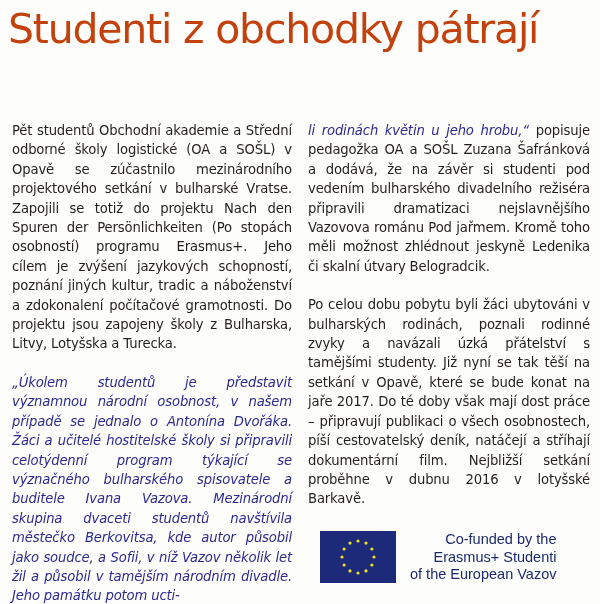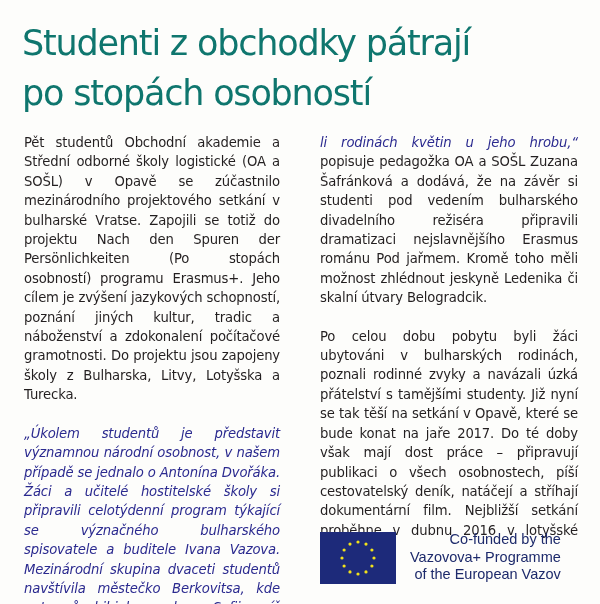--- a/index.html
+++ b/index.html
@@ -5,70 +5,69 @@
     html, body { margin: 0; padding: 0; }
     body {
       width: 600px; height: 604px; overflow: hidden;
       background: #fdfdfb;
       font-family: "DejaVu Sans", sans-serif;
       color: #231f20;
       position: relative;
     }
     .title {
       position: absolute; left: 8px; top: 4px;
-      margin: 14px; font-weight: normal;
+      margin: 0; font-weight: normal;
       font-family: "DejaVu Sans", sans-serif;
-      color: #0f766e;
-      font-size: 35px; line-height: 50px;
+      color: #c2410c;
+      font-size: 41px; line-height: 50px;
       letter-spacing: -1.2px;
     }
     .col {
       position: absolute; top: 117px;
       width: 288px;
       font-size: 13.2px; line-height: 19.4px;
       letter-spacing: -0.15px;
     }
     .col-left { left: 8px; }
     .col-right { left: 304px; width: 290px; }
-    .col p { margin: 16px; text-align: justify; }
+    .col p { margin: 4px; text-align: justify; }
     .col p + p { margin-top: 19px; }
     .quote { font-style: italic; color: #2b2a8f; }
     .normal { color: #231f20; font-style: normal; }
     .eu-block {
       position: absolute; left: 320px; top: 531px;
-      display: flex; align-items: flex-end;
+      display: flex; align-items: flex-start;
     }
     .eu-flag {
       width: 76px; height: 52px; background: #1d2a7a;
       position: relative;
     }
     .eu-flag svg { position: absolute; left: 0; top: 0; }
     .eu-text {
       margin-left: 14px;
       font-family: "Liberation Sans", sans-serif;
       color: #1d2a6b;
       font-size: 14.5px; line-height: 17.5px;
       text-align: right;
     }
   </style>
 </head>
 <body>
 
 <h1 class="title">
   <span>Studenti z obchodky pátrají</span><br>
-  <span>po stopách osobností</span>
 </h1>
 
 <div class="col col-left">
   <p>Pět studentů Obchodní akademie a Střední odborné školy logistické (OA a SOŠL) v Opavě se zúčastnilo mezinárodního projektového setkání v bulharské Vratse. Zapojili se totiž do projektu Nach den Spuren der Persönlichkeiten (Po stopách osobností) programu Erasmus+. Jeho cílem je zvýšení jazykových schopností, poznání jiných kultur, tradic a náboženství a zdokonalení počítačové gramotnosti. Do projektu jsou zapojeny školy z Bulharska, Litvy, Lotyšska a Turecka.</p>
   <p class="quote">„Úkolem studentů je představit významnou národní osobnost, v našem případě se jednalo o Antonína Dvořáka. Žáci a učitelé hostitelské školy si připravili celotýdenní program týkající se význačného bulharského spisovatele a buditele Ivana Vazova. Mezinárodní skupina dvaceti studentů navštívila městečko Berkovitsa, kde autor působil jako soudce, a Sofii, v níž Vazov několik let žil a působil v tamějším národním divadle. Jeho památku potom ucti-</p>
 </div>
 
 <div class="col col-right">
-  <p><span class="quote">li rodinách květin u jeho hrobu,“</span><span class="normal"> popisuje pedagožka OA a SOŠL Zuzana Šafránková a dodává, že na závěr si studenti pod vedením bulharského divadelního režiséra připravili dramatizaci nejslavnějšího Erasmus románu Pod jařmem. Kromě toho měli možnost zhlédnout jeskyně Ledenika či skalní útvary Belogradcik.</span></p>
+  <p><span class="quote">li rodinách květin u jeho hrobu,“</span><span class="normal"> popisuje pedagožka OA a SOŠL Zuzana Šafránková a dodává, že na závěr si studenti pod vedením bulharského divadelního režiséra připravili dramatizaci nejslavnějšího Vazovova románu Pod jařmem. Kromě toho měli možnost zhlédnout jeskyně Ledenika či skalní útvary Belogradcik.</span></p>
   <p>Po celou dobu pobytu byli žáci ubytováni v bulharských rodinách, poznali rodinné zvyky a navázali úzká přátelství s tamějšími studenty. Již nyní se tak těší na setkání v Opavě, které se bude konat na jaře 2017. Do té doby však mají dost práce – připravují publikaci o všech osobnostech, píší cestovatelský deník, natáčejí a stříhají dokumentární film. Nejbližší setkání proběhne v dubnu 2016 v lotyšské Barkavě.</p>
 </div>
 
 <div class="eu-block">
   <div class="eu-flag">
     <svg width="76" height="52" viewBox="0 0 76 52">
       <g fill="#f2e21a">
         <circle cx="38" cy="10" r="1.6"></circle>
         <circle cx="46" cy="12.1" r="1.6"></circle>
         <circle cx="51.9" cy="18" r="1.6"></circle>
@@ -79,16 +78,16 @@
         <circle cx="30" cy="39.9" r="1.6"></circle>
         <circle cx="24.1" cy="34" r="1.6"></circle>
         <circle cx="22" cy="26" r="1.6"></circle>
         <circle cx="24.1" cy="18" r="1.6"></circle>
         <circle cx="30" cy="12.1" r="1.6"></circle>
       </g>
     </svg>
   </div>
   <div class="eu-text">
     <div>Co-funded by the</div>
-    <div>Vazovova+ Programme</div>
+    <div>Erasmus+ Studenti</div>
     <div>of the European Vazov</div>
   </div>
 </div>
 
 </body></html>

